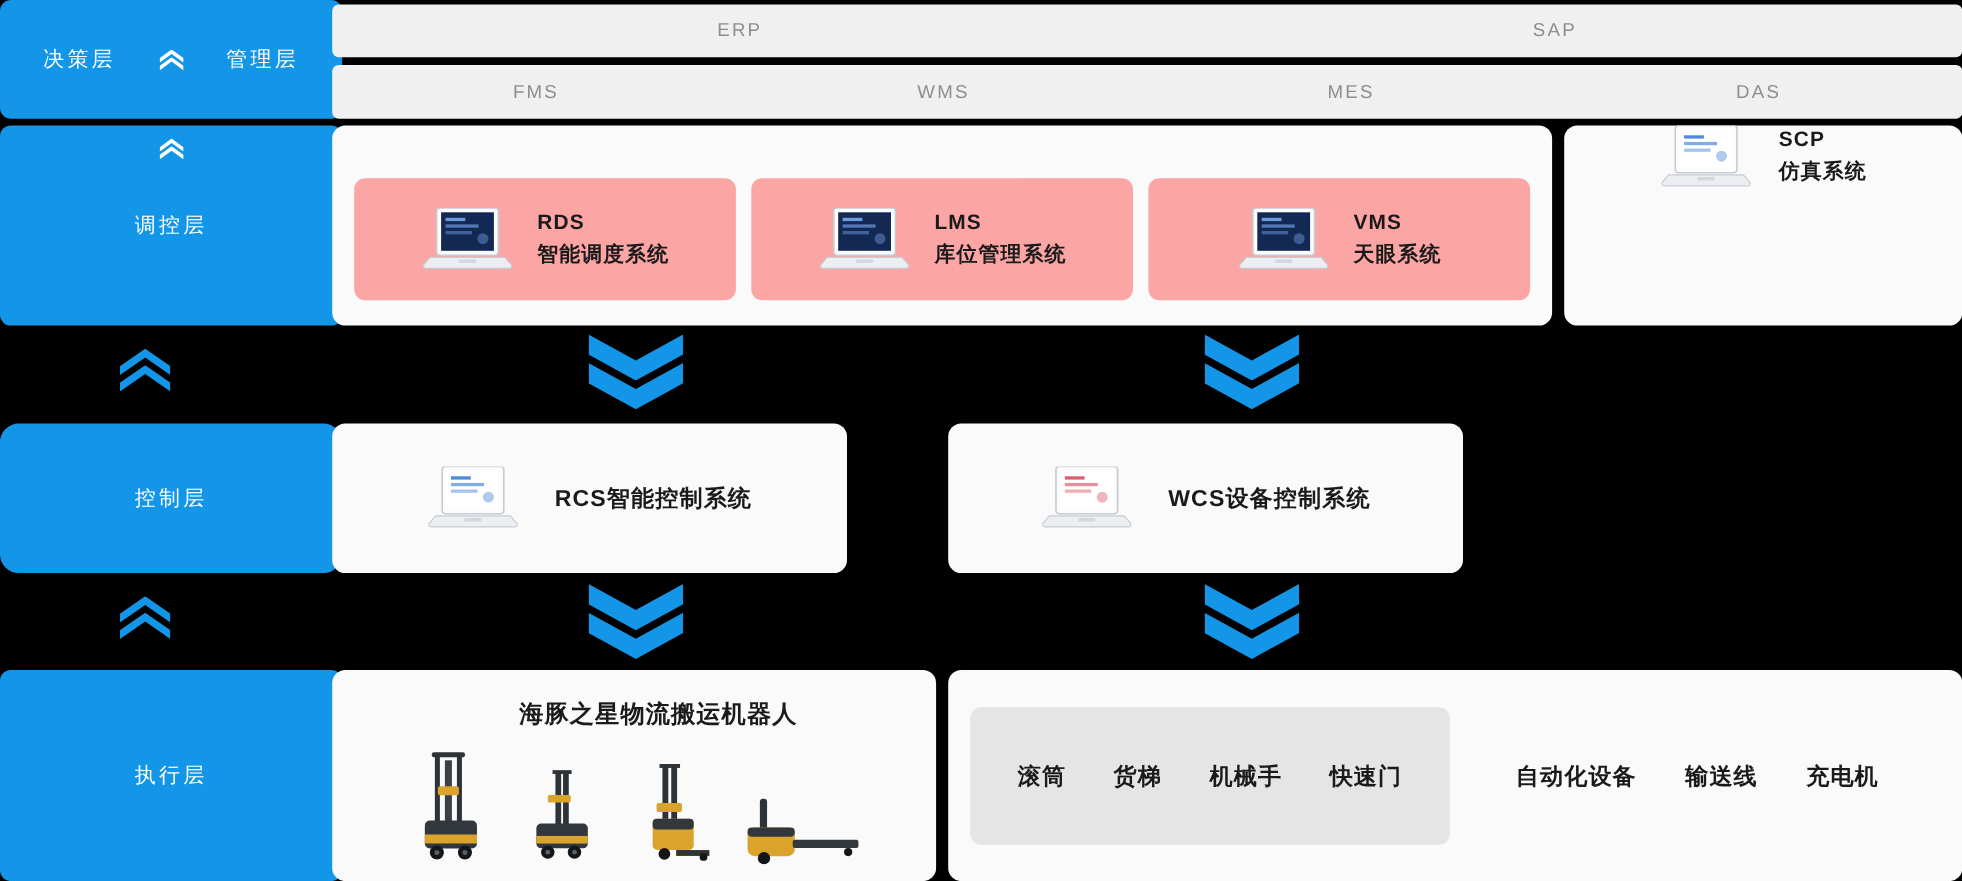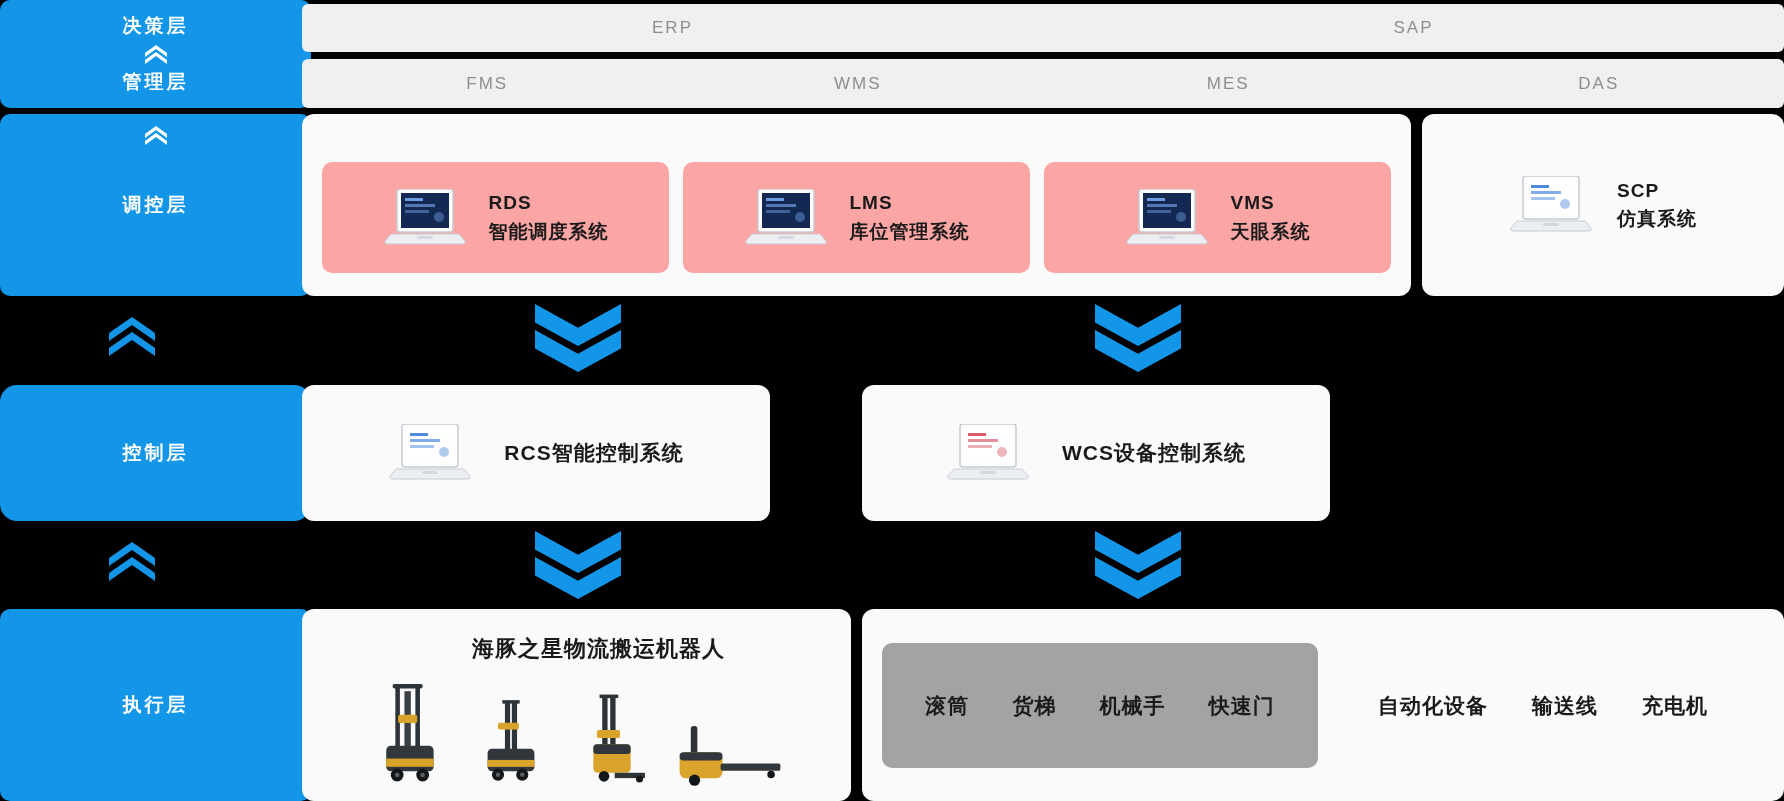--- a/index.html
+++ b/index.html
@@ -1,21 +1,21 @@
 <!DOCTYPE html>
 <html><head>
 <meta charset="utf-8">
 <style>
   html,body{margin:0;padding:0;background:#000;}
   .canvas{position:relative;width:1784px;height:801px;background:#000;overflow:hidden;
           font-family:"Liberation Sans","DejaVu Sans",sans-serif;}
   
   .blue-block{position:absolute;left:0;width:311px;background:#1496e8;border-radius:10px;
-      color:#fff;font-weight:bold;font-size:19px;letter-spacing:3px;
-      display:flex;flex-direction:column;align-items:center;justify-content:center;}
+      color:#fff;font-weight:normal;font-size:19px;letter-spacing:3px;
+      display:flex;flex-direction:row;align-items:center;justify-content:center;}
   .block-a{top:0;height:108px;justify-content:space-evenly;padding:8px 0;box-sizing:border-box;}
   .block-b{top:114px;height:182px;}
   .block-c{top:385px;height:136px;border-radius:17px;}
   .block-d{top:609px;height:192px;}
   .chev{display:block;}
   .chev-white{width:22px;height:12px;fill:#ffffff;}
   .chev-white + .chev-white{margin-top:-5px;}
   .chev-blue{width:46px;height:24px;fill:#1496e8;}
   .chev-blue + .chev-blue{margin-top:-9px;}
   .chev-stack{display:flex;flex-direction:column;align-items:center;}
@@ -35,40 +35,40 @@
   .bar{position:absolute;left:302px;width:1482px;background:#f0f0f0;border-radius:6px;
        display:flex;align-items:center;color:#8e8e8e;font-size:17px;letter-spacing:2px;}
   .bar-1{top:4px;height:48px;}
   .bar-2{top:59px;height:49px;}
   .bar span{flex:1;text-align:center;}
   
   .panel{position:absolute;background:#fafafa;border-radius:12px;}
   .panel-reg{left:302px;top:114px;width:1109px;height:182px;display:flex;gap:14px;
              padding:48px 20px 23px;box-sizing:border-box;}
   .panel-scp{left:1422px;top:114px;width:362px;height:182px;
-             display:flex;align-items:center;justify-content:center;gap:24px;}
+             display:flex;align-items:flex-start;justify-content:center;gap:24px;}
   .card{flex:1;background:#fca5a5;border-radius:10px;
         display:flex;align-items:center;justify-content:center;gap:22px;}
   .laptop{width:84px;height:58px;display:block;}
   .laptop-dark{--screen:#132953;--mark:#6e9be0;}
   .laptop-light{--screen:#ffffff;--mark:#4d8ad8;}
   .laptop-light-red{--screen:#ffffff;--mark:#d95f6e;}
   .sys-text{color:#1a1a1a;font-weight:bold;font-size:19px;line-height:1.5;letter-spacing:1px;}
   .panel-ctl{top:385px;width:468px;height:136px;
              display:flex;align-items:center;justify-content:center;gap:32px;}
   .ctl-left{left:302px;}
   .ctl-right{left:862px;}
   .ctl-text{color:#1a1a1a;font-weight:bold;font-size:21px;letter-spacing:1px;}
   
   .panel-robots{left:302px;top:609px;width:549px;height:192px;box-sizing:border-box;padding-top:25px;}
   .robots-title{text-align:center;color:#1a1a1a;font-weight:bold;font-size:22px;letter-spacing:1px;padding-left:44px;}
   .robots-row{display:flex;align-items:flex-end;justify-content:center;gap:22px;margin-top:6px;height:116px;}
   .robot{display:block;}
   .panel-devices{left:862px;top:609px;width:922px;height:192px;}
-  .device-box{position:absolute;left:20px;top:34px;width:436px;height:125px;background:#a3a3a3;border-radius:10px;
+  .device-box{position:absolute;left:20px;top:34px;width:436px;height:125px;background:#e5e5e5;border-radius:10px;
       display:flex;align-items:center;justify-content:space-evenly;}
   .device-label{color:#1a1a1a;font-weight:bold;font-size:21px;letter-spacing:1px;}
   .device-right{position:absolute;left:456px;right:16px;top:34px;height:125px;
       display:flex;align-items:center;justify-content:center;gap:44px;}
 </style>
 </head>
 <body>
 
 <div class="canvas">
 

